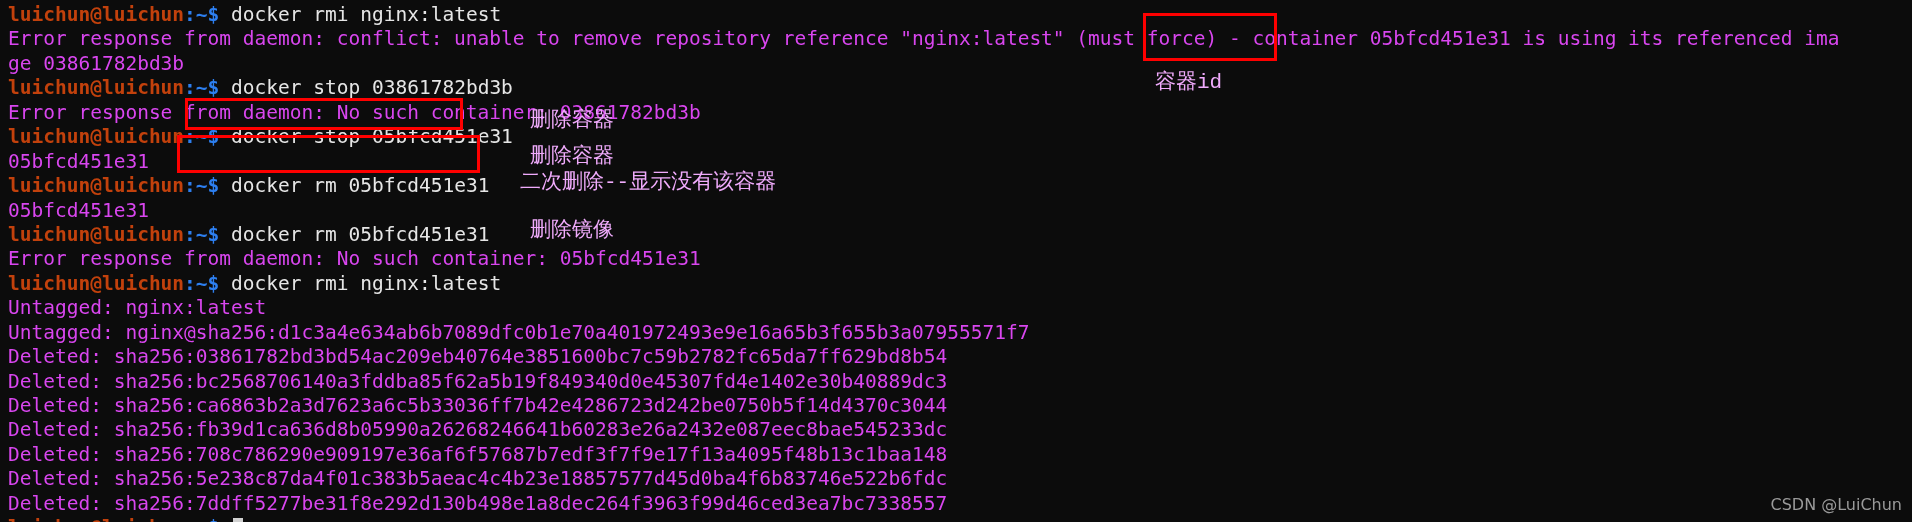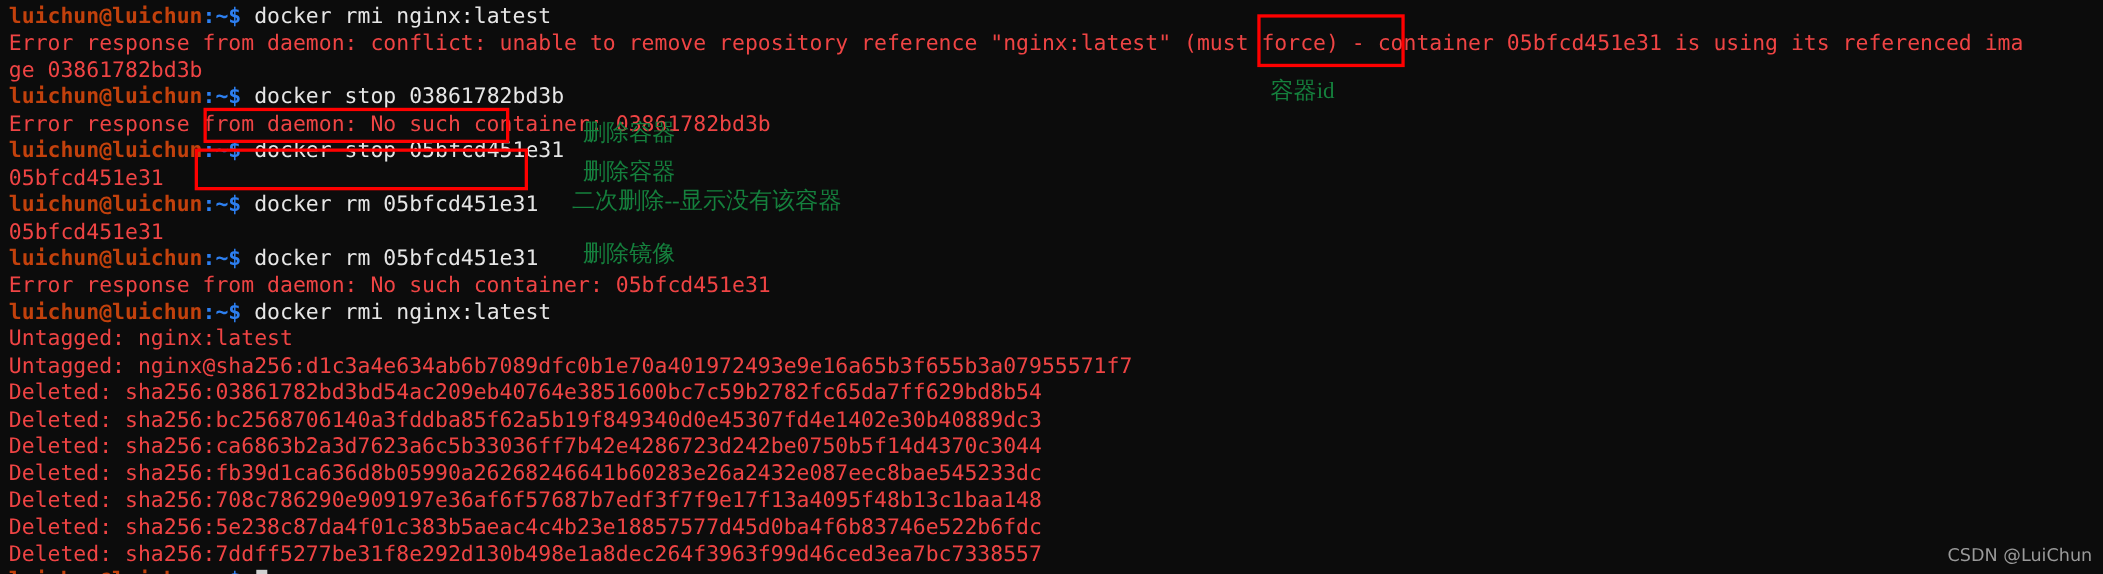--- a/index.html
+++ b/index.html
@@ -26,40 +26,40 @@
     white-space: pre;
     color: #d4d4d4;
   }
   .line {
     height: 24.45px;
     white-space: pre;
   }
   .user { color: #c2410c; font-weight: 700; }
   .punct { color: #2d7ff0; font-weight: 700; }
   .path  { color: #2d7ff0; font-weight: 700; }
-  .out   { color: #ef4444; }
+  .out   { color: #d946ef; }
   .cmd   { color: #e6e6e6; }
   .cursor {
     display: inline-block;
     width: 10px;
     height: 19px;
     background: #d0d0d0;
     vertical-align: -3px;
     margin-left: 2px;
   }
   .annot-box {
     position: absolute;
     border: 3px solid #ff0000;
     box-sizing: border-box;
     pointer-events: none;
   }
   .annot-text {
     position: absolute;
-    color: #15803d;
-    font-family: Liberation Serif, serif;
+    color: #f0abfc;
+    font-family: Liberation Mono, monospace;
     font-size: 21px;
     line-height: 1;
     white-space: pre;
   }
   .watermark {
     position: absolute;
     right: 10px;
     bottom: 8px;
     color: #9a9a9a;
     font-family: "DejaVu Sans", "Liberation Sans", sans-serif;

